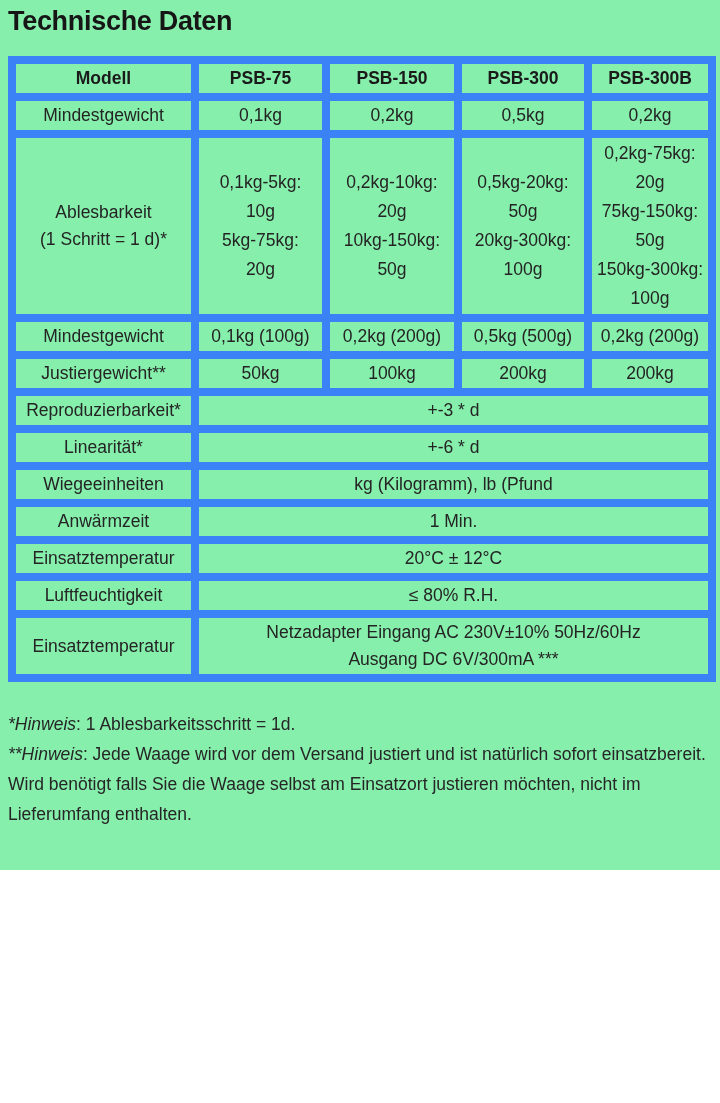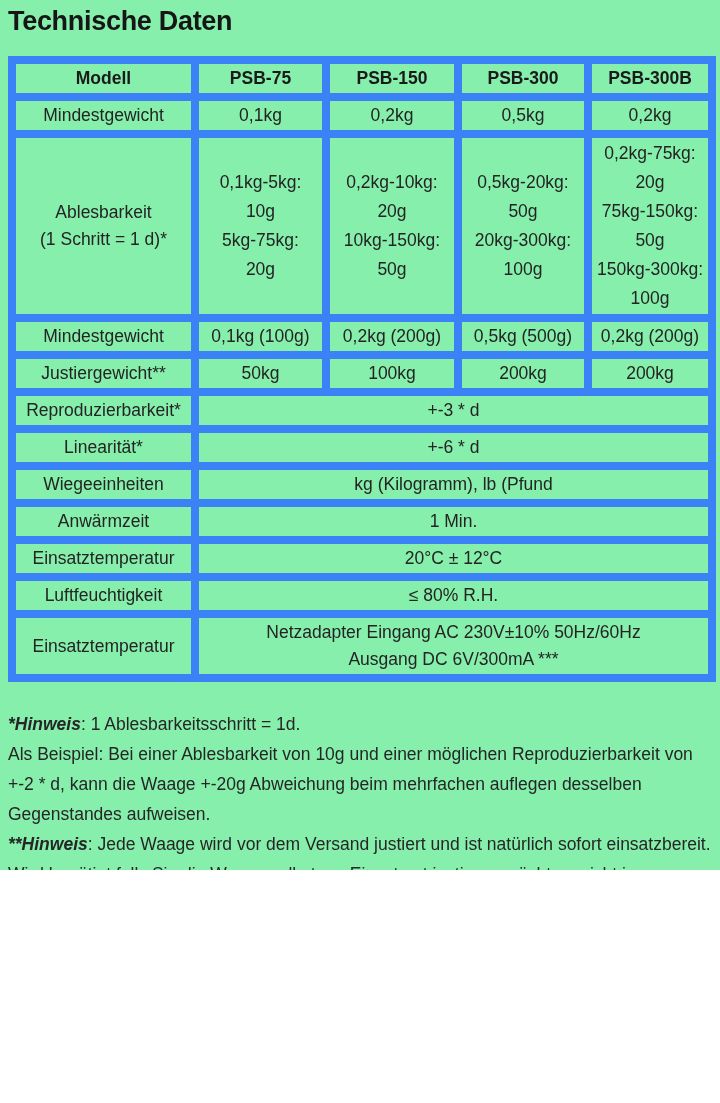--- a/index.html
+++ b/index.html
@@ -49,21 +49,21 @@
   .lines div { line-height: 29px; }
   .lines .bold { font-weight: 400; }
   .footnotes {
     margin-top: 27px;
     width: 712px;
     font-size: 17.5px;
     line-height: 30px;
     color: #262626;
   }
   .footnotes p { margin: 0; }
-  .fn-prefix { font-weight: 700; font-style: italic; }
+  .fn-prefix { font-weight: 400; font-style: italic; }
 </style>
 </head>
 <body>
 
 <div class="page">
 
   <h1 class="title">Technische Daten</h1>
 
   <table class="spec">
     <colgroup>
@@ -161,18 +161,17 @@
         <tr>
           <td class="multiline">Einsatztemperatur</td>
           <td colspan="4" class="multiline">Netzadapter Eingang AC 230V±10% 50Hz/60Hz
 Ausgang DC 6V/300mA ***</td>
         </tr>
       </tbody>
   </table>
 
   <div class="footnotes">
     <p><span class="fn-prefix">*Hinweis</span><span>: 1 Ablesbarkeitsschritt = 1d.</span></p>
-    <p><span class="fn-prefix"></span><span>Als Beispiel: Bei einer Ablesbarkeit von 10g und einer möglichen Reproduzierbarkeit von +-2 * d, kann die Waage +-20g Abweichung beim mehrfachen auflegen desselben Gegenstandes aufweisen.</span></p>
     <p><span class="fn-prefix">**Hinweis</span><span>: Jede Waage wird vor dem Versand justiert und ist natürlich sofort einsatzbereit. Wird benötigt falls Sie die Waage selbst am Einsatzort justieren möchten, nicht im Lieferumfang enthalten.</span></p>
 
   </div>
 
 </div>
 
 </body></html>

